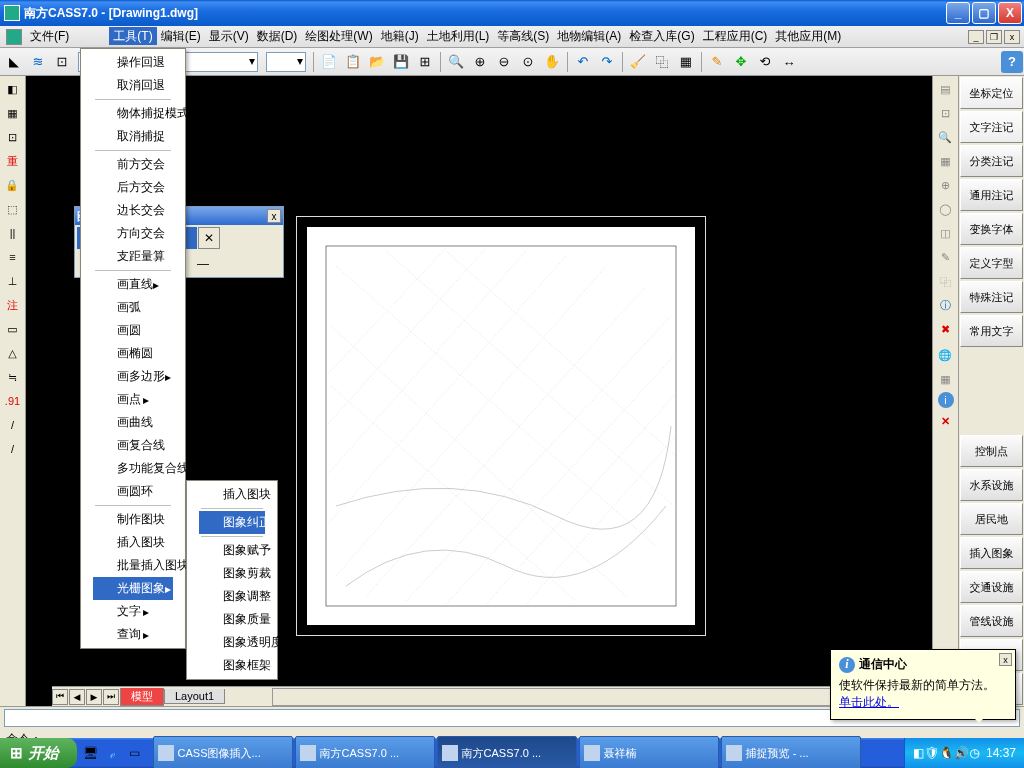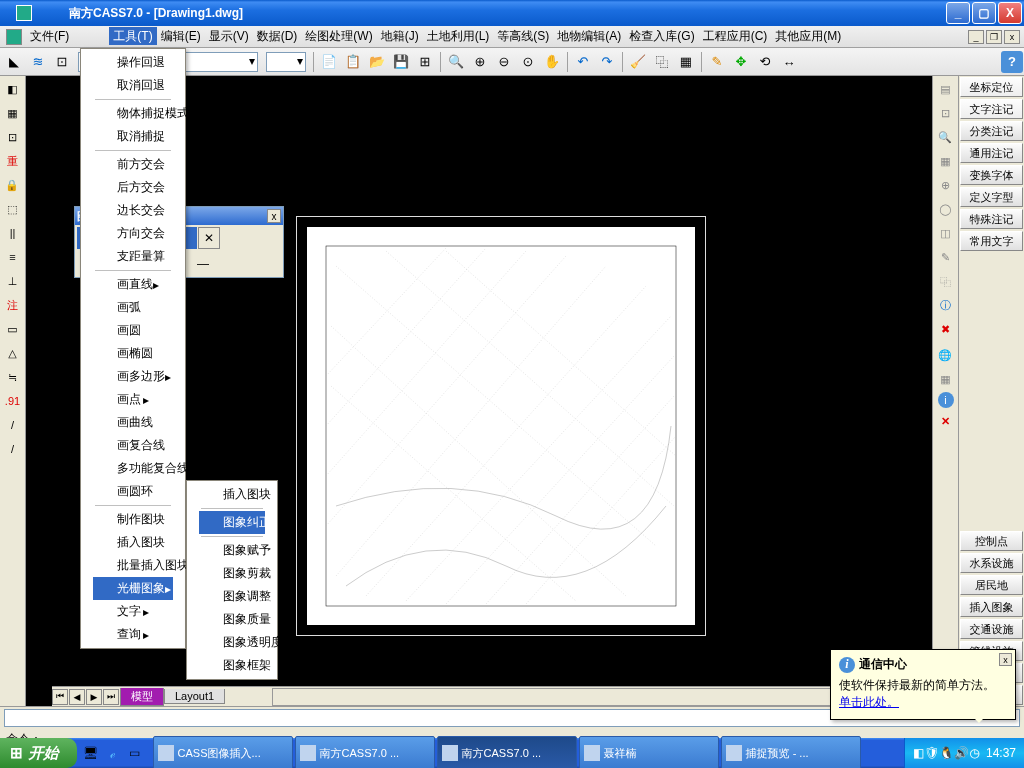--- a/index.html
+++ b/index.html
@@ -1,17 +1,17 @@
 <!DOCTYPE html>
 <html><head>
 <meta charset="utf-8">
 <style>
 * { margin:0; padding:0; box-sizing:border-box; font-family:"Microsoft YaHei","SimSun",Arial,sans-serif; font-size:12px; }
 body { width:1024px; height:768px; overflow:hidden; background:#ece9d8; position:relative; }
-.titlebar { height:26px; background:linear-gradient(#0a5acb,#3f8cf3 8%,#1b6ee0 40%,#0a5acb); display:flex; align-items:center; color:#fff; padding-left:16px;gap:33px; }
+.titlebar { height:26px; background:linear-gradient(#0a5acb,#3f8cf3 8%,#1b6ee0 40%,#0a5acb); display:flex; align-items:center; color:#fff; padding-left:4px; }
 .titlebar .app-icon { width:16px;height:16px;background:#2a8; margin-right:4px; border:1px solid #fff;}
 .titlebar .title { font-weight:bold; }
 .titlebar .win-btns { margin-left:auto; display:flex; padding-right:2px;}
 .win-btn { width:24px;height:22px; margin-left:2px; border:1px solid #fff; border-radius:3px; display:flex;align-items:center;justify-content:center; font-family:Arial; font-weight:bold;}
 .win-min{background:linear-gradient(#7ba7e8,#2d6bd0);} .win-max{background:linear-gradient(#7ba7e8,#2d6bd0);} .win-close{background:linear-gradient(#f08080,#d43a2f);}
 .menubar { height:22px; background:linear-gradient(#f0f0f0,#e0e0e0); display:flex; align-items:center; border-bottom:1px solid #a0a0a0; padding-left:2px;}
 .menubar .mdi-icon{width:16px;height:16px;background:#2a8;margin:0 4px;border:1px solid #888;}
 .menubar .mnu { padding:2px 4px; cursor:default;}
 .menubar .mnu.active{ background:#316ac5; color:#fff;margin-left:36px;}
 .mdi-ctl{ margin-left:auto; display:flex; padding-right:4px;}
@@ -32,27 +32,27 @@
 .float-toolbar{ position:absolute; left:48px; top:130px; background:#ece9d8; border:1px solid #7f9db9; box-shadow:2px 2px 4px rgba(0,0,0,.4);}
 .ft-head{height:18px;background:linear-gradient(#7ba7e8,#2d6bd0);display:flex;align-items:center;padding:0 2px;}
 .ft-head .t{color:#fff;font-size:11px;font-weight:bold;}
 .ft-head .x{margin-left:auto;width:14px;height:14px;background:#ece9d8;border:1px solid #888;display:flex;align-items:center;justify-content:center;font-size:10px;}
 .ft-row{display:flex;padding:2px;}
 .ft-row .fbtn{width:22px;height:22px;border:1px solid transparent;margin-right:1px;display:flex;align-items:center;justify-content:center;font-size:12px;}
 .ft-row .fbtn.active{background:#316ac5;color:#fff;}
 .right-tb1{ width:26px;background:#ece9d8;border-left:1px solid #999;display:flex;flex-direction:column;align-items:center;padding-top:2px;}
 .right-tb1 .vbtn{width:22px;height:22px;margin-bottom:2px;display:flex;align-items:center;justify-content:center;font-size:11px;color:#888;}
 .right-panel{ width:66px; background:#ece9d8; border-left:1px solid #999; display:flex;flex-direction:column;}
-.rp-btn{ height:20px; border:1px solid #fff; border-right-color:#888;border-bottom-color:#888; background:linear-gradient(#fcfcfc,#e0e0e0); margin:1px 1px; display:flex;align-items:center;justify-content:center; font-size:11px;font-family:Liberation Mono, monospace;}
+.rp-btn{ height:32px; border:1px solid #fff; border-right-color:#888;border-bottom-color:#888; background:linear-gradient(#fcfcfc,#e0e0e0); margin:1px 1px; display:flex;align-items:center;justify-content:center; font-size:11px;font-family:Liberation Mono, monospace;}
 .rp-btn.head{ background:linear-gradient(#fdfdfd,#eee);}
 .rp-spacer{flex:1;}
 .tabs{ position:absolute; left:26px; bottom:0; height:20px; display:flex;align-items:center;background:#ece9d8;border-top:1px solid #999;}
 .tab-nav{width:16px;height:16px;border:1px solid #888;background:#ece9d8;display:flex;align-items:center;justify-content:center;font-size:9px;margin-right:1px;}
 .tab{padding:1px 10px;background:#e0e0e0;border:1px solid #888;border-top:none;font-size:11px;}
-.tab.active{background:#a21caf;color:#fff;}
+.tab.active{background:#ef4444;color:#fff;}
 
 .menu{ position:absolute; background:#fff; border:1px solid #8a867a; box-shadow:2px 2px 4px rgba(0,0,0,.3); padding:2px 12px; z-index:100;}
 .menu .mi{ padding:3px 24px 3px 24px; white-space:nowrap; cursor:default; display:flex;align-items:center;}
 .menu .mi:hover,.menu .mi.hl{ background:#316ac5;color:#fff;}
 .menu .sep{ height:1px;background:#c0c0c0;margin:2px 2px;}
 .menu .arrow::after{content:"▸";margin-left:auto;}
 .cmd-area{ position:absolute; bottom:24px; left:0; right:0; height:38px; background:#ece9d8; border-top:1px solid #999;}
 .cmd-line{ height:18px; border:1px solid #7f9db9; background:#fff;margin:2px 4px;}
 .cmd-prompt{ padding:2px 6px; font-size:12px;}
 .balloon{position:absolute;right:8px;bottom:48px;width:186px;background:#ffffe1;border:1px solid #000;padding:6px 8px 8px 8px;font-size:11px;box-shadow:2px 2px 4px rgba(0,0,0,.3);}

